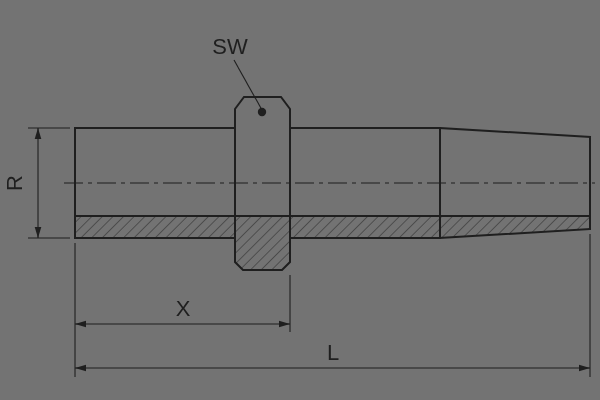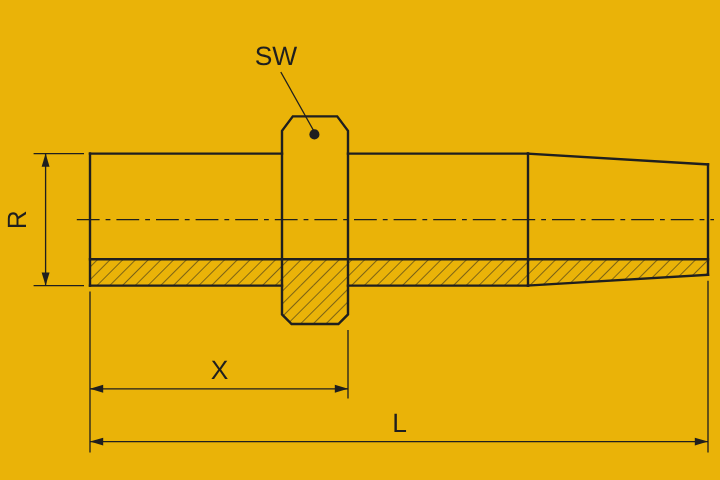--- a/index.html
+++ b/index.html
@@ -4,21 +4,21 @@
 <style>
   html, body {
     margin: 0;
     padding: 0;
     background: #ffffff;
   }
   .stage {
     position: relative;
     width: 600px;
     height: 400px;
-    background: #eab308;
+    background: #737373;
     overflow: hidden;
     font-family: "Liberation Sans", sans-serif;
   }
   svg { display: block; }
   text {
     font-family: "Liberation Sans", sans-serif;
     fill: #1f1f1f;
   }
 </style>
 </head>

